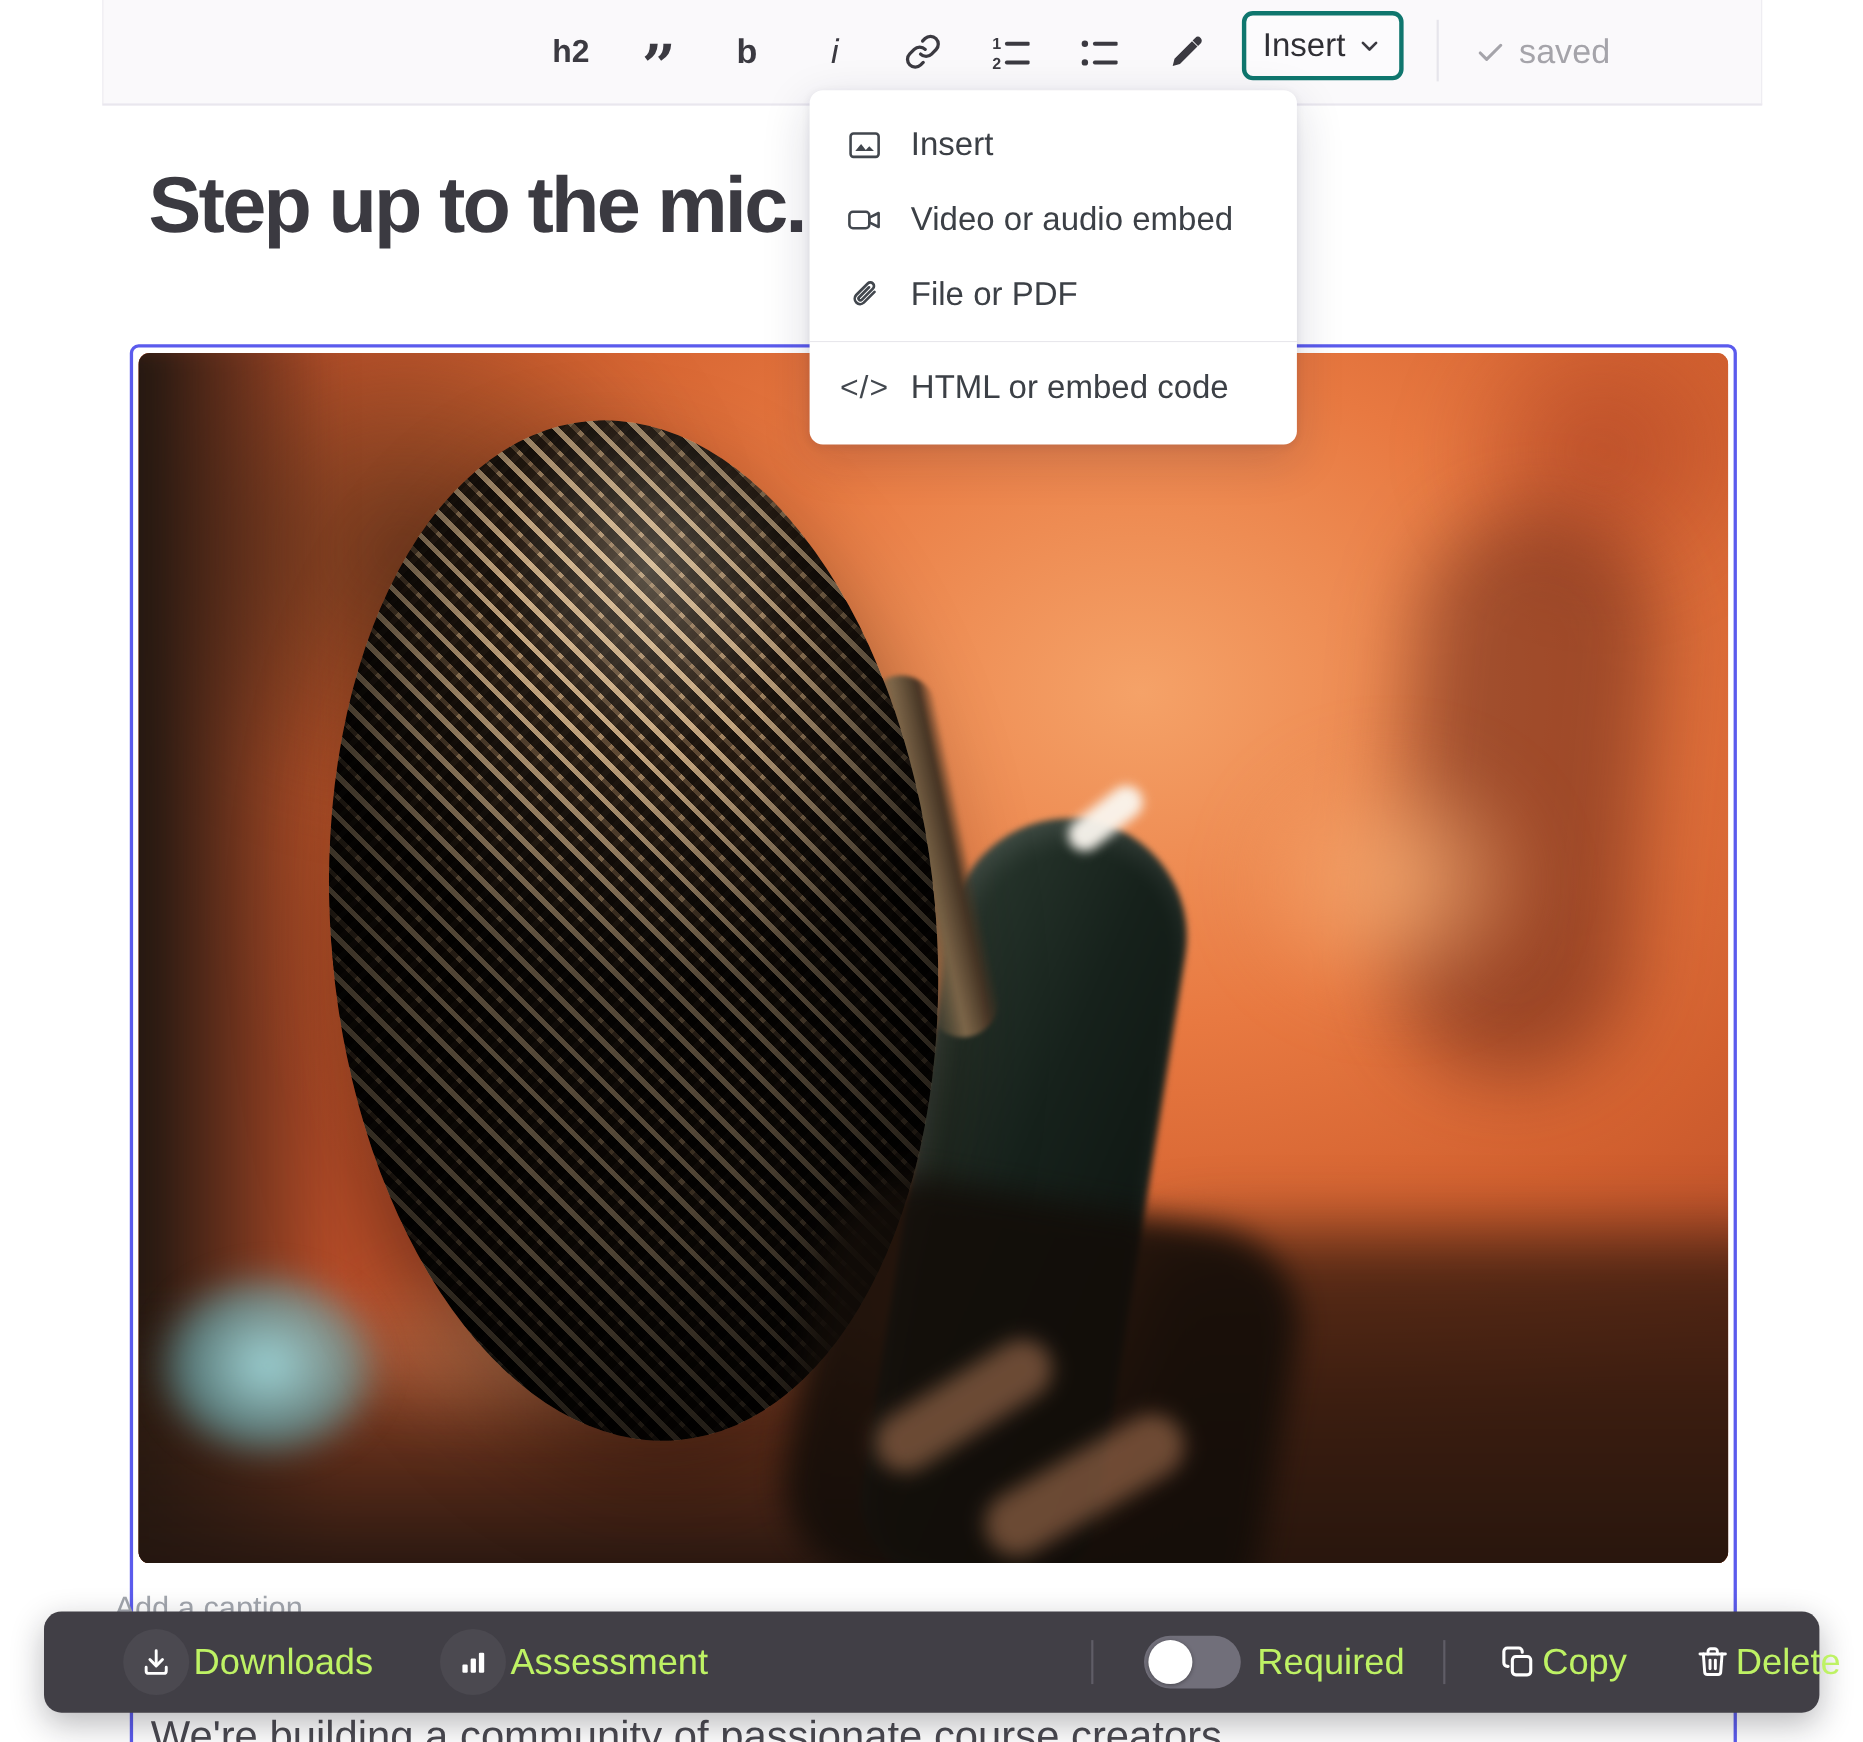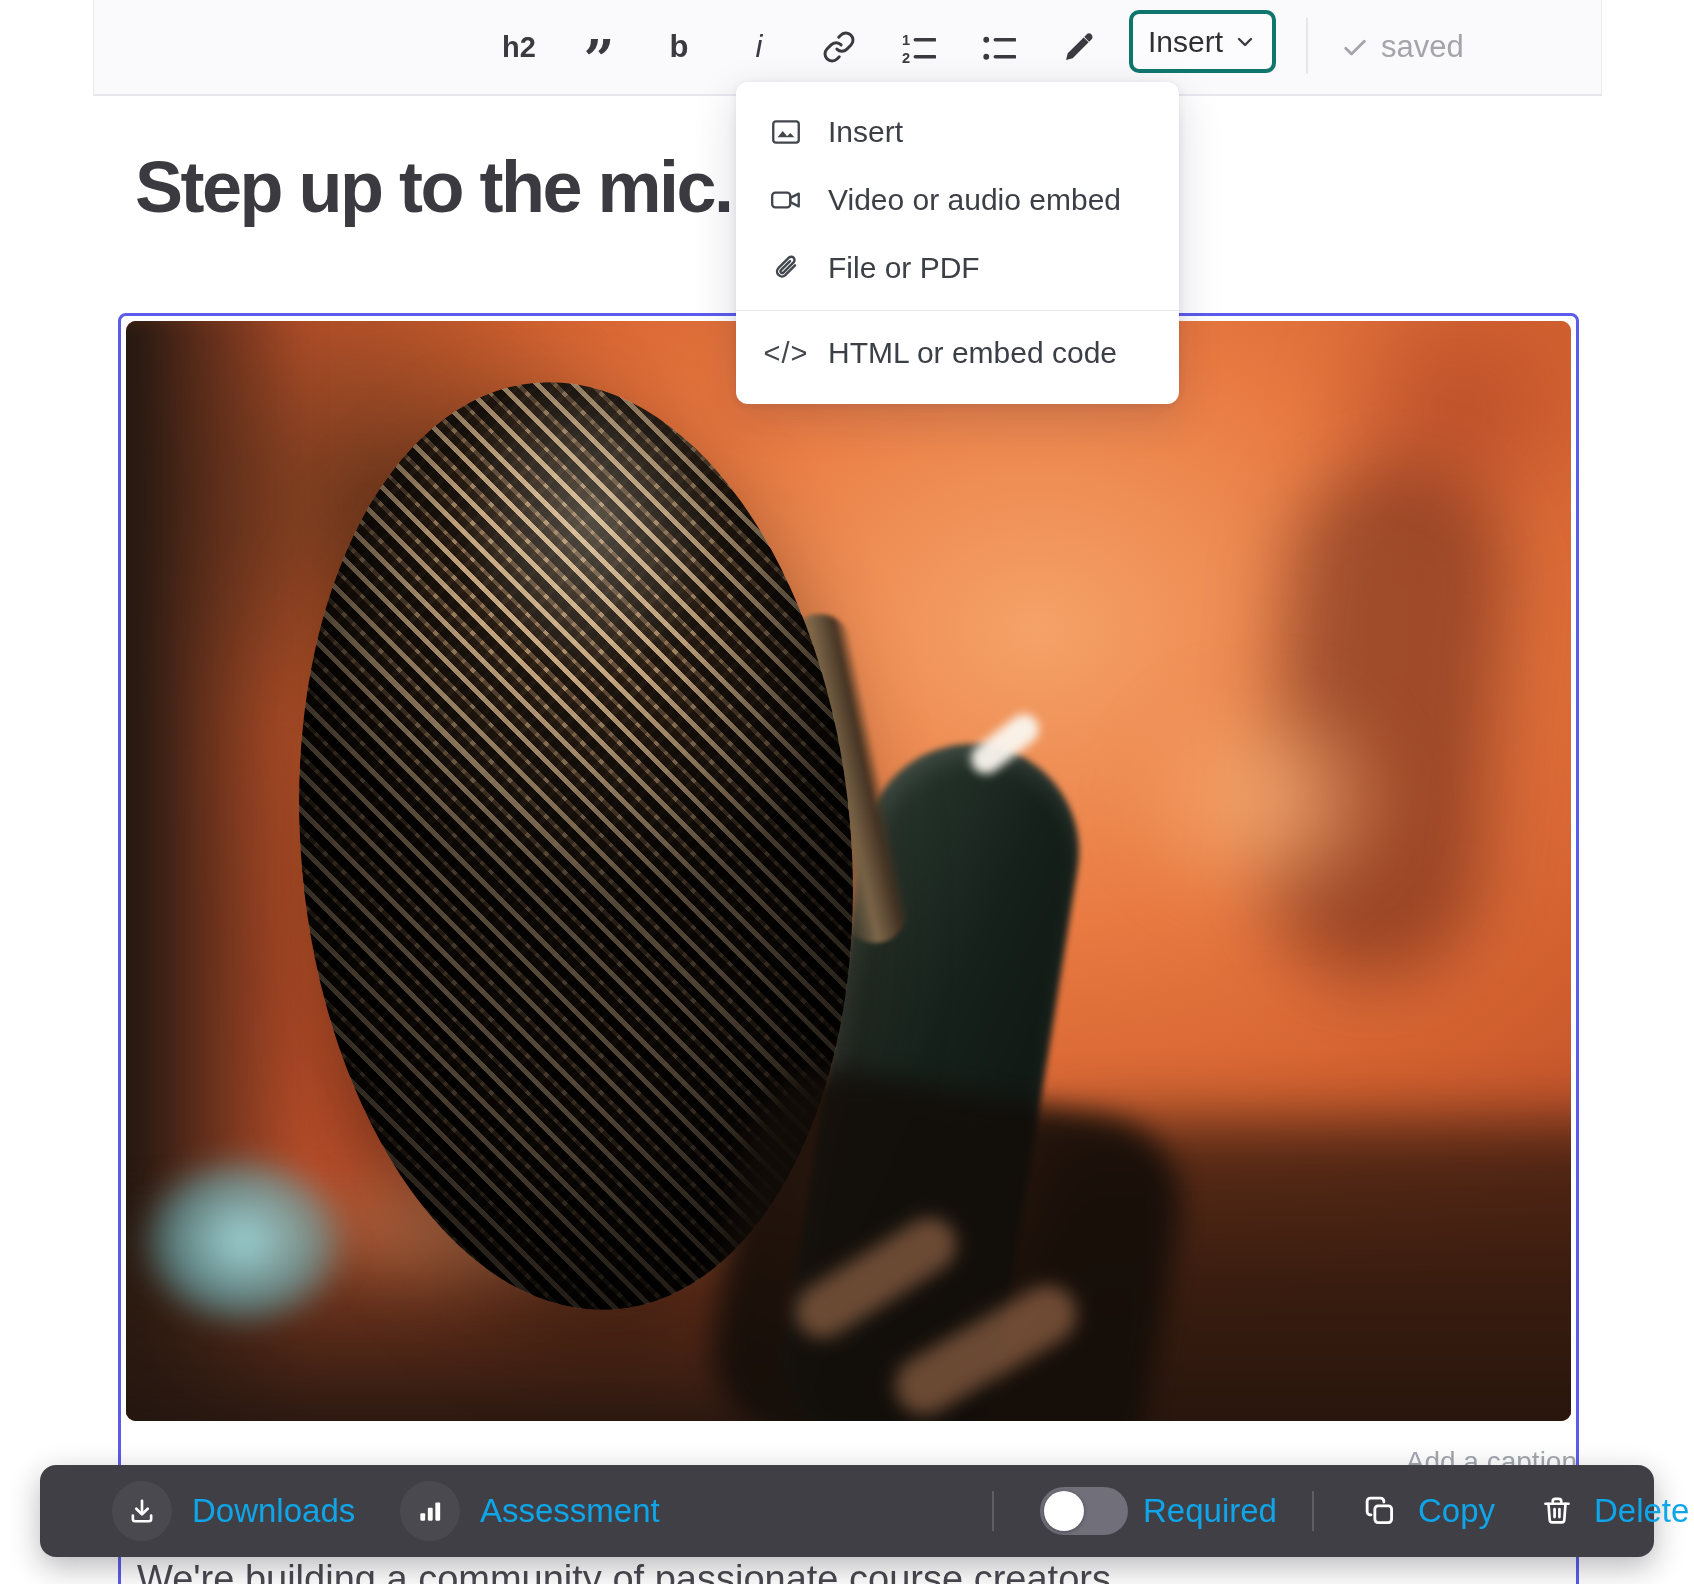--- a/index.html
+++ b/index.html
@@ -37,21 +37,21 @@
   .menu-sep { height:1px; background:#e8e7ec; margin:8px 0; }
   .code-glyph { font-size:29px; font-weight:500; color:#42474e; letter-spacing:1px; }
 
   
   .heading { position:absolute; left:135px; top:146px; font-size:72px; font-weight:800;
     letter-spacing:-2.5px; color:#3b3a41; z-index:5; }
 
   
   .block { position:absolute; left:118px; top:313px; width:1461px; height:1400px;
     border:3px solid #5b5bed; border-radius:8px; z-index:4; }
-  .caption { position:absolute; left:116px; top:1446px; width:1461px; text-align:right;
+  .caption { position:absolute; left:104px; top:1446px; width:1461px; text-align:left;
     font-size:28px; color:#a2a6ad; z-index:5; }
 
   .photo { position:absolute; left:126px; top:321px; width:1445px; height:1100px;
     border-radius:10px; overflow:hidden; z-index:4; background:#d2602f; }
   .photo > div { position:absolute; }
   .p-base { inset:0;
     background:radial-gradient(900px 720px at 63% 28%, #f5a268 0%, #e87941 42%, #d2602f 74%, #bc4f2a 100%); }
   .p-bright { left:1000px; top:360px; width:280px; height:240px; border-radius:50%;
     background:radial-gradient(closest-side, rgba(248,176,118,.85), rgba(248,176,118,0)); filter:blur(30px); }
   .p-topleft { left:-40px; top:-60px; width:560px; height:480px; border-radius:50%;
@@ -95,22 +95,22 @@
   .mic-lower { left:600px; top:770px; width:440px; height:370px; border-radius:90px;
     background:rgba(18,12,8,.88); transform:rotate(10deg); filter:blur(14px); }
   .finger { border-radius:40px; background:rgba(214,146,104,.45); filter:blur(9px); }
   .finger.f1 { left:660px; top:930px; width:180px; height:54px; transform:rotate(-32deg); }
   .finger.f2 { left:760px; top:1000px; width:200px; height:58px; transform:rotate(-30deg); }
 
   
   .blockbar { position:absolute; left:40px; top:1465px; width:1614px; height:92px;
     background:#413f46; border-radius:16px; z-index:80;
     box-shadow:0 10px 30px rgba(20,20,30,.30); color:#ffffff; }
-  .bb-item { position:absolute; top:0; height:92px; display:flex; align-items:center; gap:20px;
-    font-size:33px; color:#0ea5e9; cursor:pointer; }
+  .bb-item { position:absolute; top:0; height:92px; display:flex; align-items:center; gap:4px;
+    font-size:33px; color:#bef264; cursor:pointer; }
   .bb-circle { width:60px; height:60px; border-radius:50%; background:#4b4950;
     display:flex; align-items:center; justify-content:center; }
   .bb-circle.green { background:#15a274; }
   .bb-divider { position:absolute; top:26px; width:2px; height:40px; background:#5f5d66; }
   .toggle { position:absolute; left:1000px; top:22px; width:88px; height:48px; border-radius:24px;
     background:#716f7a; cursor:pointer; }
   .toggle .knob { position:absolute; left:4px; top:4px; width:40px; height:40px; border-radius:50%;
     background:#ffffff; box-shadow:0 1px 4px rgba(0,0,0,.35); }
   .bb-label { font-size:33px; }
 

